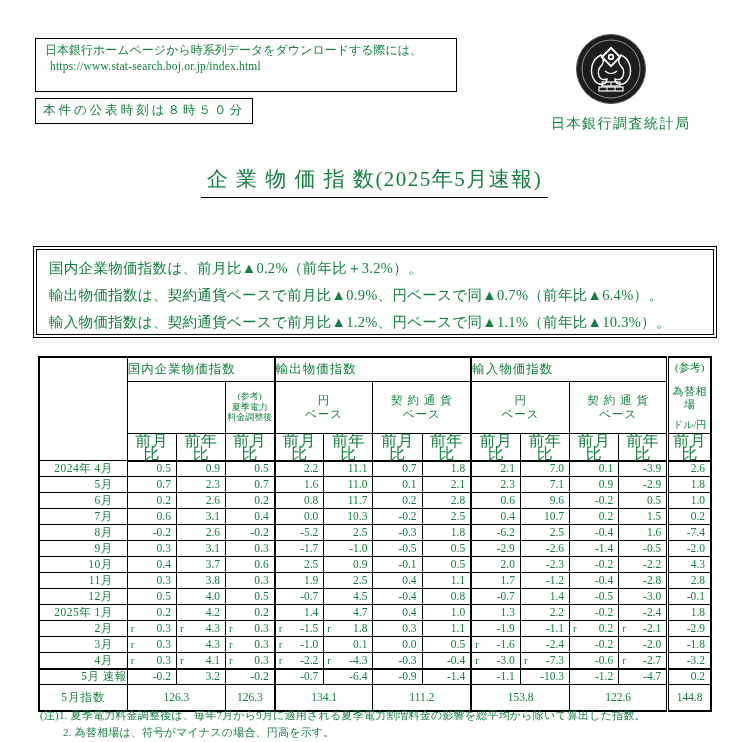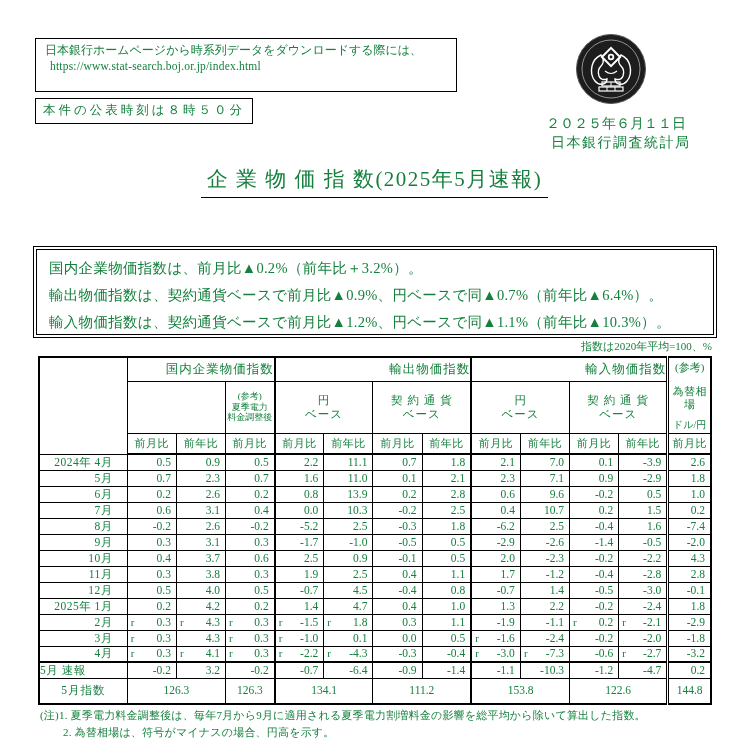--- a/index.html
+++ b/index.html
@@ -41,34 +41,34 @@
   
   .table-note { position:absolute; top:339px; left:38px; width:674px; text-align:right; font-size:11px; }
   table.pt {
     position:absolute; left:38px; top:356px; width:674px;
     border-collapse:collapse; table-layout:fixed;
     font-size:11.5px; line-height:13px;
   }
   table.pt, table.pt td { border:1px solid #000; }
   table.pt { border:2px solid #000; }
   td { vertical-align:middle; }
-  td.grp { text-align:right; font-size:12.5px; letter-spacing:1px; height:24px; }
+  td.grp { text-align:left; font-size:12.5px; letter-spacing:1px; height:24px; }
   tr.h2 td { height:52px; text-align:center; }
   tr.h2 .two-line { font-size:11.5px; line-height:14px; letter-spacing:1px; }
   td.summer { font-size:9px; line-height:10.5px; text-align:center; letter-spacing:0; }
-  tr.h3 td { height:21px; text-align:center; font-size:11px; letter-spacing:0.5px; border-bottom:2px solid #000; }
+  tr.h3 td { height:21px; text-align:center; font-size:16px; letter-spacing:0.5px; border-bottom:2px solid #000; }
   td.lblcol { border-right:2px solid #000; }
   .bl2 { border-left:2px solid #000 !important; }
   .bld { border-left:3px double #000 !important; }
   .fxcell { text-align:center; font-size:11px; vertical-align:top; padding-top:3px; line-height:13px; }
   .fxcell .fx-name { margin-top:11px; letter-spacing:0.5px; }
   .fxcell .fx-unit { margin-top:7px; font-size:10px; }
   tbody td { height:16px; }
   td.lbl { text-align:right; padding-right:14px; border-right:2px solid #000; letter-spacing:0.5px; }
-  td.lbl.center { text-align:left; padding-right:0; }
+  td.lbl.center { text-align:right; padding-right:0; }
   td.num { text-align:right; padding-right:5px; font-family:"Liberation Serif","DejaVu Serif",serif; }
   .rmark { float:left; padding-left:3px; font-size:11px; }
   tr.flash td { border-top:2px solid #000; }
   tr.idx td { height:26px; text-align:center; padding-right:0; }
   tr.idx td.lbl { text-align:center; padding-right:0; letter-spacing:1px; }
   
   .footnotes { position:absolute; left:40px; top:707px; font-size:11px; line-height:16.5px; letter-spacing:0.2px; }
   .fn-indent { padding-left:23px; }
 </style>
 </head>
@@ -96,35 +96,33 @@
       <path d="M30,38 q6,5 12,0" fill="none" stroke="#fff" stroke-width="1.2"></path>
       <rect x="27" y="49" width="18" height="4" fill="none" stroke="#fff" stroke-width="1.2"></rect>
       <rect x="24" y="54" width="24" height="4" fill="none" stroke="#fff" stroke-width="1.2"></rect>
       <line x1="36" y1="49" x2="36" y2="53" stroke="#fff" stroke-width="1"></line>
       <line x1="32" y1="54" x2="32" y2="58" stroke="#fff" stroke-width="1"></line>
       <line x1="40" y1="54" x2="40" y2="58" stroke="#fff" stroke-width="1"></line>
     </svg>
   </div>
 
   <div class="date-block">
-    <div>２０２５年６月１１日</div>
     <div class="org">日本銀行調査統計局</div>
   </div>
 
   <div class="title-wrap">
     <span>企 業 物 価 指 数(2025年5月速報)</span>
   </div>
 
   <div class="summary-box">
     <div>国内企業物価指数は、前月比▲0.2%（前年比＋3.2%）。</div>
     <div>輸出物価指数は、契約通貨ベースで前月比▲0.9%、円ベースで同▲0.7%（前年比▲6.4%）。</div>
     <div>輸入物価指数は、契約通貨ベースで前月比▲1.2%、円ベースで同▲1.1%（前年比▲10.3%）。</div>
   </div>
 
-  <div class="table-note">指数は2020年平均=100、%</div>
 
   <table class="pt">
     <colgroup>
       <col style="width:88px">
       <col style="width:49px">
         <col style="width:49px">
         <col style="width:49px">
       <col style="width:49px">
         <col style="width:49px">
         <col style="width:49px">
@@ -216,21 +214,21 @@
           <td class="num">0.9</td>
           <td class="num">-2.9</td>
           <td class="num bld">1.8</td>
         </tr>
         <tr>
           <td class="lbl">6月</td>
           <td class="num">0.2</td>
           <td class="num">2.6</td>
           <td class="num">0.2</td>
           <td class="num bl2">0.8</td>
-          <td class="num">13.9</td>
+          <td class="num">11.7</td>
           <td class="num">0.2</td>
           <td class="num">2.8</td>
           <td class="num bl2">0.6</td>
           <td class="num">9.6</td>
           <td class="num">-0.2</td>
           <td class="num">0.5</td>
           <td class="num bld">1.0</td>
         </tr>
         <tr>
           <td class="lbl">7月</td>

